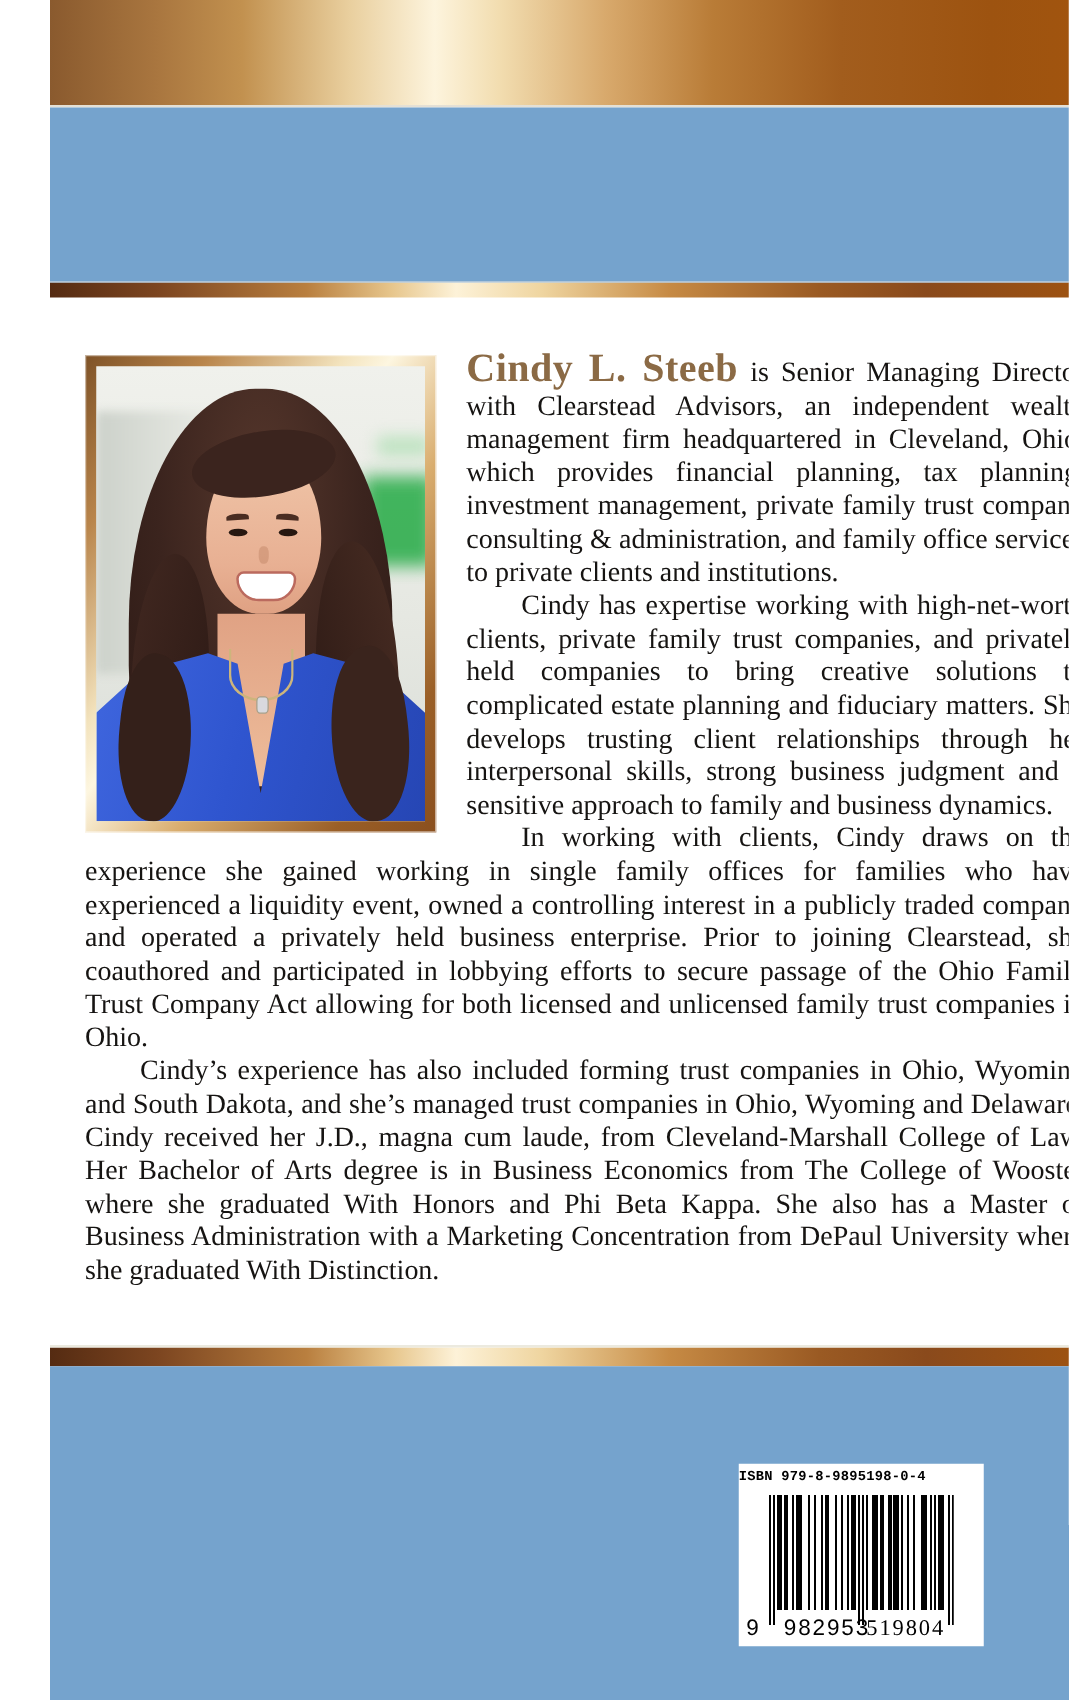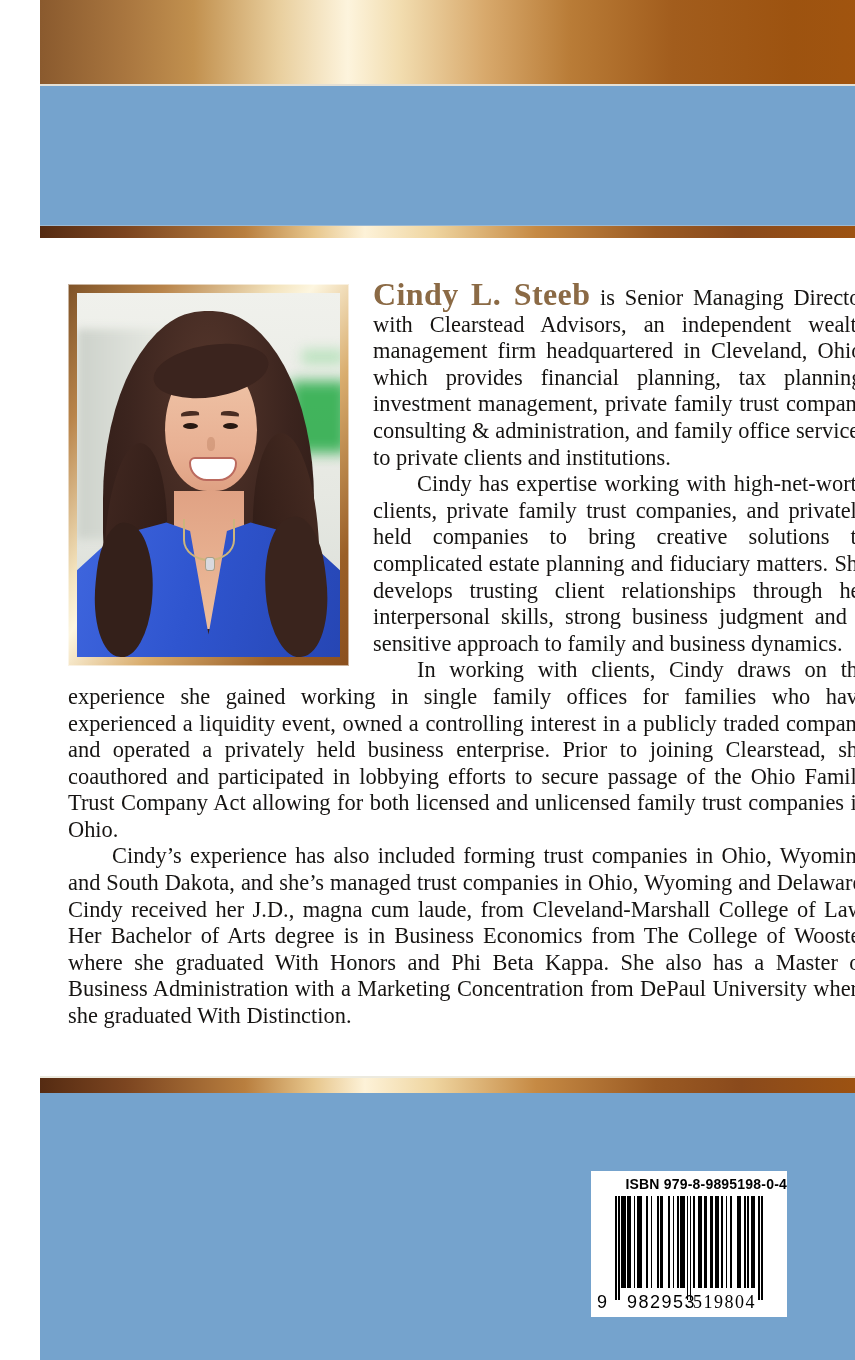--- a/index.html
+++ b/index.html
@@ -100,23 +100,23 @@
     height:270px;
     background:var(--cover-blue,#75a3cd);
     position:relative;
   }
   .barcode-box{
     position:absolute;left:551px;top:78px;width:196px;height:146px;
     background:#ffffff;
   }
   .isbn-label{
     margin-top:5px;
-    text-align:right;
-    font-family:Liberation Sans, sans-serif;
-    font-weight:700;font-size:14px;letter-spacing:.2px;color:#000;
+    text-align:left;
+    font-family:Liberation Mono, monospace;
+    font-weight:700;font-size:11px;letter-spacing:.2px;color:#000;
   }
   .bars{position:absolute;left:24px;top:25px;width:148px;height:104px;fill:#000;}
   .digits{
     position:absolute;left:0;bottom:3px;width:100%;height:22px;
     font-family:"Liberation Sans",sans-serif;font-size:18px;color:#000;
   }
   .digits span{position:absolute;letter-spacing:1.5px;}
   .digit-prefix{left:6px;letter-spacing:0;}
   .digits-left{left:36px;}
   .digits-right{left:102px;font-family:Liberation Serif, serif;}

